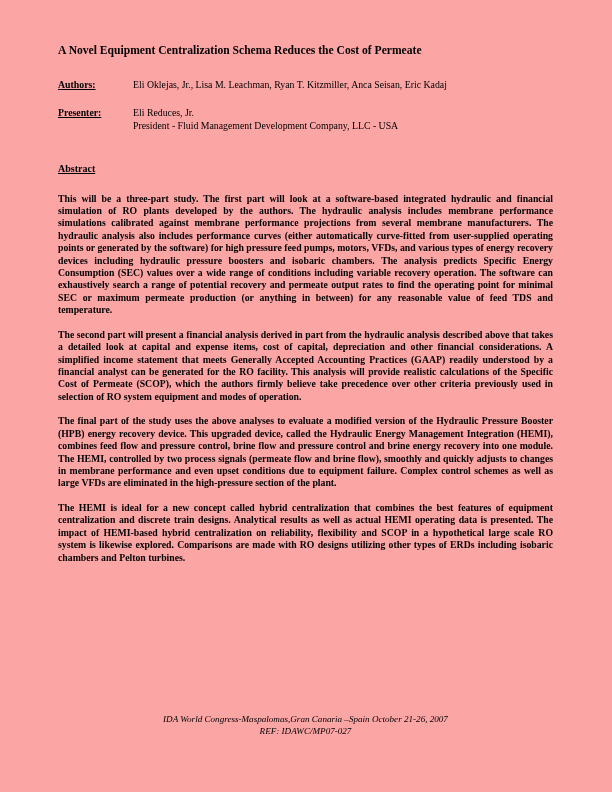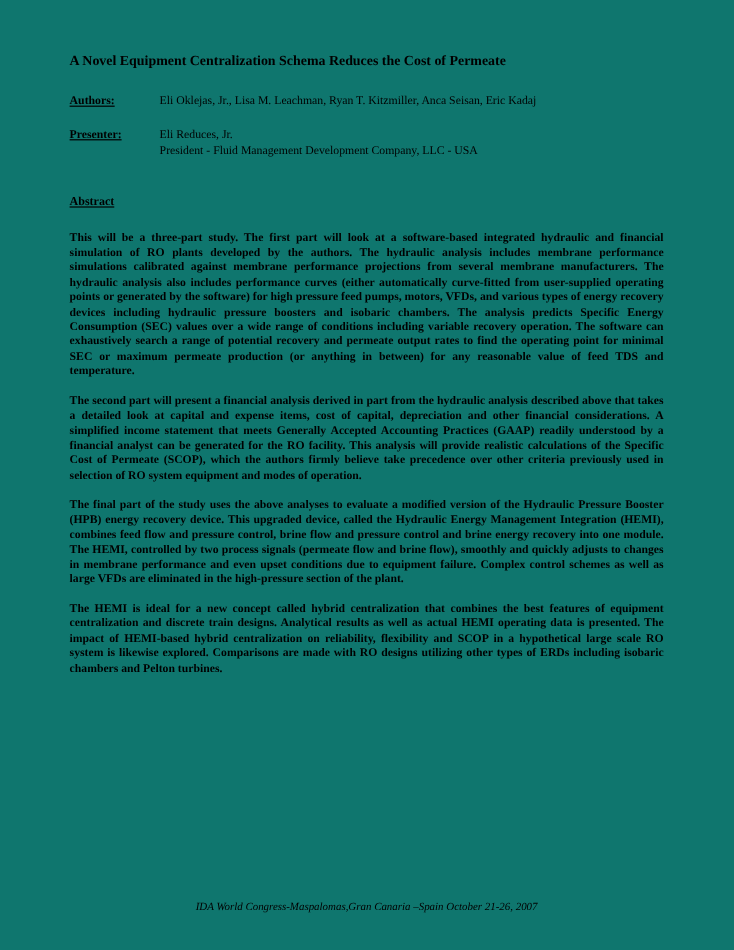--- a/index.html
+++ b/index.html
@@ -10,21 +10,21 @@
   }
   body {
     font-family: "Liberation Serif", "DejaVu Serif", serif;
     color: #000000;
     -webkit-font-smoothing: antialiased;
   }
   .page {
     position: relative;
     width: 612px;
     height: 792px;
-    background: #0f766e;
+    background: #fca5a5;
     overflow: hidden;
     box-sizing: border-box;
   }
   .content {
     position: absolute;
     left: 58px;
     top: 44px;
     width: 495px;
   }
 
@@ -88,21 +88,21 @@
   .footer {
     position: absolute;
     left: 58px;
     width: 495px;
     top: 714px;
     text-align: center;
     font-style: italic;
     font-size: 9.1px;
     line-height: 11.6px;
   }
-  .footer .fline { display: block; margin-top: 36px; }
+  .footer .fline { display: block; }
 </style>
 </head>
 <body>
 
 <div class="page">
 
   <div class="content">
 
     <h1 class="doc-title">A Novel Equipment Centralization Schema Reduces the Cost of Permeate</h1>
 
@@ -129,15 +129,16 @@
       <p class="para">This will be a three-part study. The first part will look at a software-based integrated hydraulic and financial simulation of RO plants developed by the authors. The hydraulic analysis includes membrane performance simulations calibrated against membrane performance projections from several membrane manufacturers. The hydraulic analysis also includes performance curves (either automatically curve-fitted from user-supplied operating points or generated by the software) for high pressure feed pumps, motors, VFDs, and various types of energy recovery devices including hydraulic pressure boosters and isobaric chambers. The analysis predicts Specific Energy Consumption (SEC) values over a wide range of conditions including variable recovery operation. The software can exhaustively search a range of potential recovery and permeate output rates to find the operating point for minimal SEC or maximum permeate production (or anything in between) for any reasonable value of feed TDS and temperature.</p>
       <p class="para">The second part will present a financial analysis derived in part from the hydraulic analysis described above that takes a detailed look at capital and expense items, cost of capital, depreciation and other financial considerations. A simplified income statement that meets Generally Accepted Accounting Practices (GAAP) readily understood by a financial analyst can be generated for the RO facility. This analysis will provide realistic calculations of the Specific Cost of Permeate (SCOP), which the authors firmly believe take precedence over other criteria previously used in selection of RO system equipment and modes of operation.</p>
       <p class="para">The final part of the study uses the above analyses to evaluate a modified version of the Hydraulic Pressure Booster (HPB) energy recovery device. This upgraded device, called the Hydraulic Energy Management Integration (HEMI), combines feed flow and pressure control, brine flow and pressure control and brine energy recovery into one module. The HEMI, controlled by two process signals (permeate flow and brine flow), smoothly and quickly adjusts to changes in membrane performance and even upset conditions due to equipment failure. Complex control schemes as well as large VFDs are eliminated in the high-pressure section of the plant.</p>
       <p class="para">The HEMI is ideal for a new concept called hybrid centralization that combines the best features of equipment centralization and discrete train designs. Analytical results as well as actual HEMI operating data is presented. The impact of HEMI-based hybrid centralization on reliability, flexibility and SCOP in a hypothetical large scale RO system is likewise explored. Comparisons are made with RO designs utilizing other types of ERDs including isobaric chambers and Pelton turbines.</p>
     </div>
 
   </div>
 
   <div class="footer">
     <span class="fline">IDA World Congress-Maspalomas,Gran Canaria –Spain October 21-26, 2007</span>
+    <span class="fline">REF: IDAWC/MP07-027</span>
   </div>
 
 </div>
 
 </body></html>

